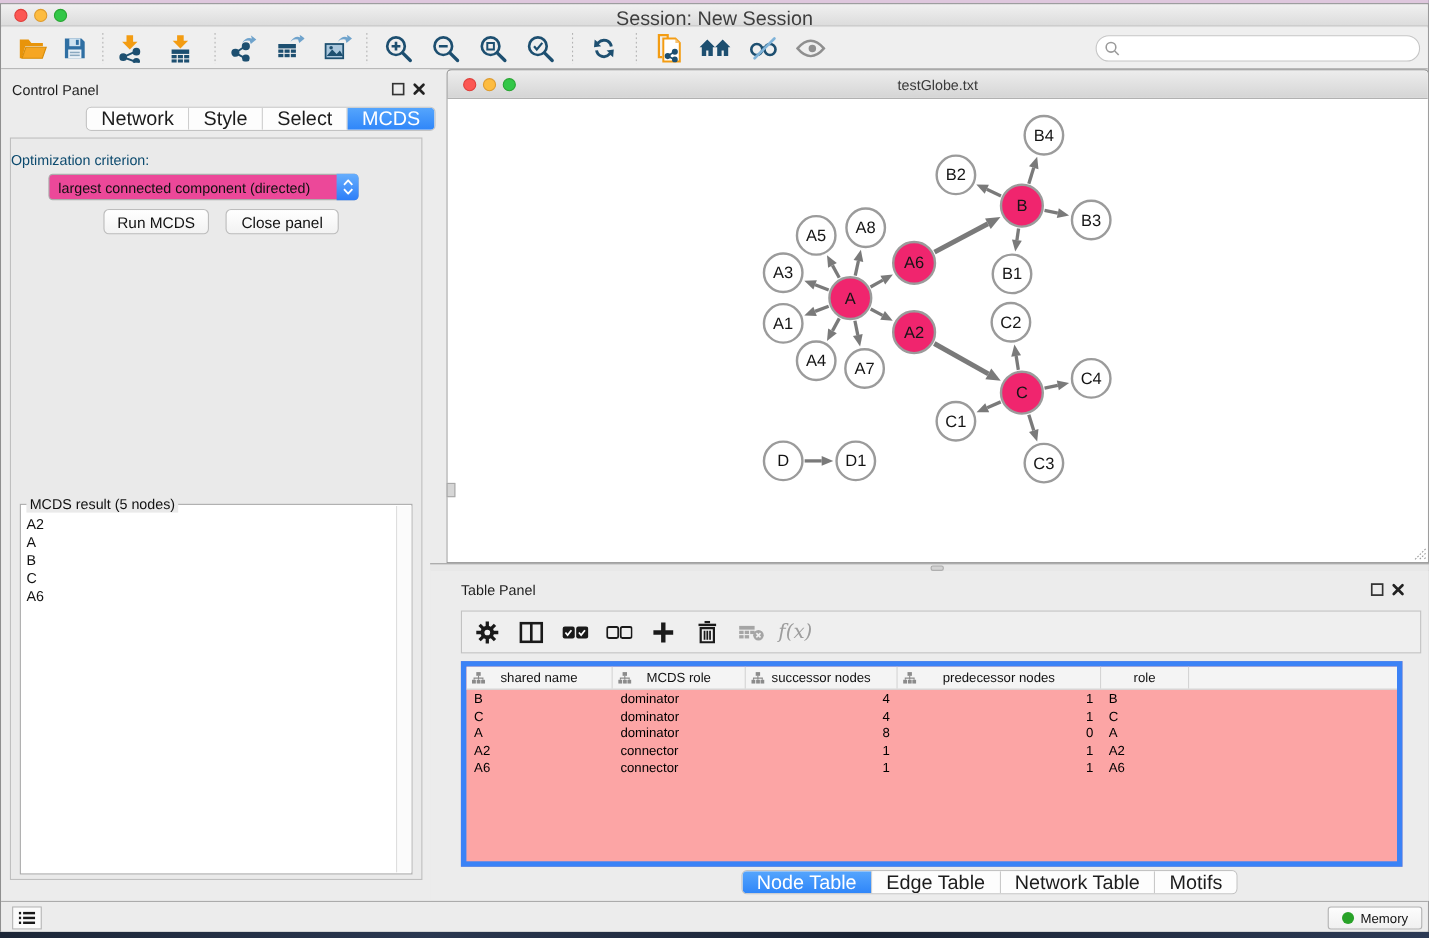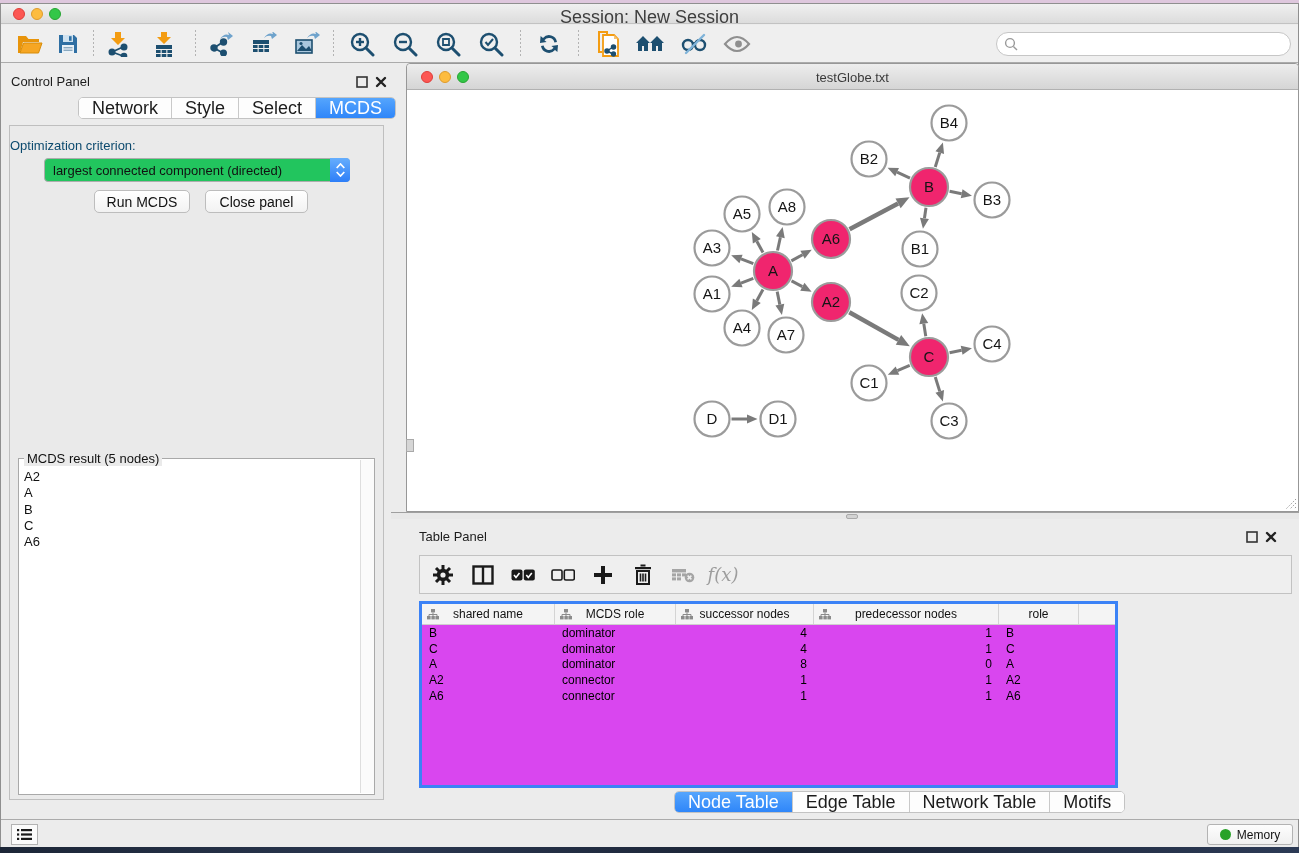--- a/index.html
+++ b/index.html
@@ -49,21 +49,21 @@
   .panel-float-btn,.panel-close-btn { top:11px; width:14px; height:14px; cursor:default; }
   #cp-tabs { left:77px; top:34px; height:22px; display:flex; border:1px solid #c3c3c3;
     border-radius:5px; overflow:hidden; background:#fff; }
   .seg { padding:0 13px; font-size:18px; color:#1c1c1c; display:flex; align-items:center;
     border-right:1px solid #c9c9c9; background:#fdfdfd; cursor:default; white-space:nowrap;}
   .seg:last-child { border-right:none; }
   .seg.active { background:linear-gradient(#55a5fd,#2f86f9); color:#fff; }
   #cp-inner { left:8px; top:62px; width:375px; height:675px; background:#eaeaea;
     border:1px solid #bfbfbf; }
   #opt-label { width:100%; text-align:left; top:12px; font-size:13px; color:#0c4a6e; }
-  #opt-dropdown { left:34px; top:32px; width:306px; height:24px; background:#22c55e;
+  #opt-dropdown { left:34px; top:32px; width:282px; height:24px; background:#ec4899;
     border:1px solid #adadad; border-radius:4px; display:flex; align-items:center; }
   #opt-dropdown .dd-text { flex:1; font-size:13px; color:#111; padding-left:8px;
     white-space:nowrap; overflow:hidden; }
   #opt-dropdown .dd-stepper { width:20px; height:24px; margin-right:-1px;
     background:linear-gradient(#66aefd,#2d7ef8); border-radius:0 4px 4px 0;
     display:flex; flex-direction:column; align-items:center; justify-content:center; gap:2px;}
   .btn { height:23px; background:linear-gradient(#ffffff,#f2f2f2); border:1px solid #bdbdbd;
     border-radius:5px; font-size:14px; color:#111; display:flex; align-items:center;
     justify-content:center; cursor:default; }
   #run-btn { left:84px; top:64px; width:96px; }
@@ -99,22 +99,22 @@
   
   #table-panel { left:390px; top:515px; width:909px; height:300px; background:#ececec; }
   #tp-title { left:28px; top:10px; font-size:13px; color:#1d1d1d; }
   #tp-toolbar { left:28px; top:36px; width:873px; height:39px; background:#efefef;
     border:1px solid #c2c2c2; display:flex; align-items:center; gap:14px;
     padding-left:10px; }
   .tp-btn { width:26px; height:26px; display:flex; align-items:center;
     justify-content:center; cursor:default; }
   .fx { font-family:"DejaVu Serif", serif; font-style:italic; font-size:18px;
     color:#9d9d9d; }
-  #tp-table { left:28px; top:82px; width:699px; height:187px; background:#d946ef;
-    border:3px solid #3b82f6; overflow:hidden; }
+  #tp-table { left:28px; top:82px; width:856px; height:187px; background:#fca5a5;
+    border:5px solid #3b82f6; overflow:hidden; }
   #tp-header { display:flex; height:21px; background:#f4f4f4;
     border-bottom:1px solid #cfcfcf; }
   .th { display:flex; align-items:center; justify-content:center; gap:5px;
     border-right:1px solid #d4d4d4; font-size:12px; color:#111; position:relative; }
   .th .tree-ic { position:absolute; left:5px; }
   .td-row { display:flex; height:15.7px; align-items:center; }
   .td { font-size:12px; color:#000; padding:0 7px; white-space:nowrap; overflow:hidden; }
   #tp-tabs { left:283px; top:272px; height:22px; display:flex; border:1px solid #c3c3c3;
     border-radius:5px; overflow:hidden; background:#fff; }
 

